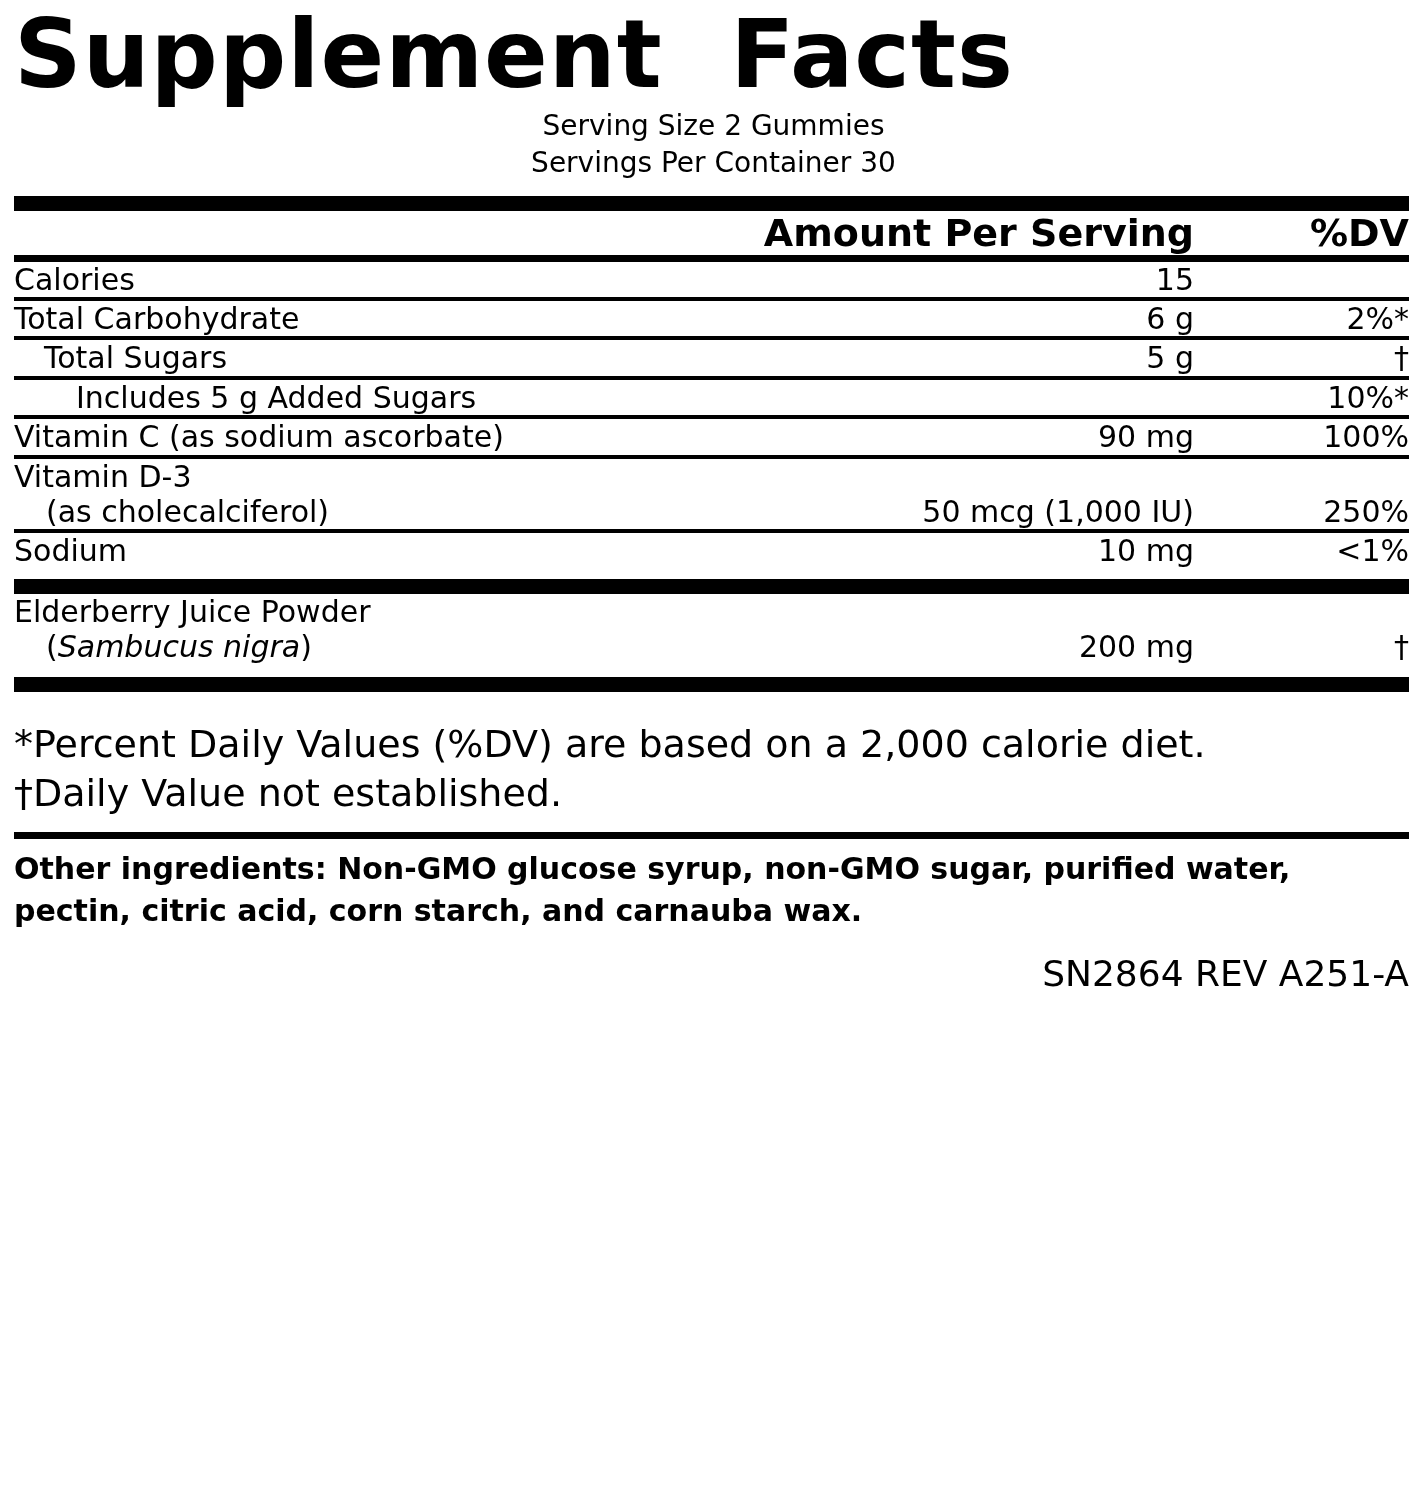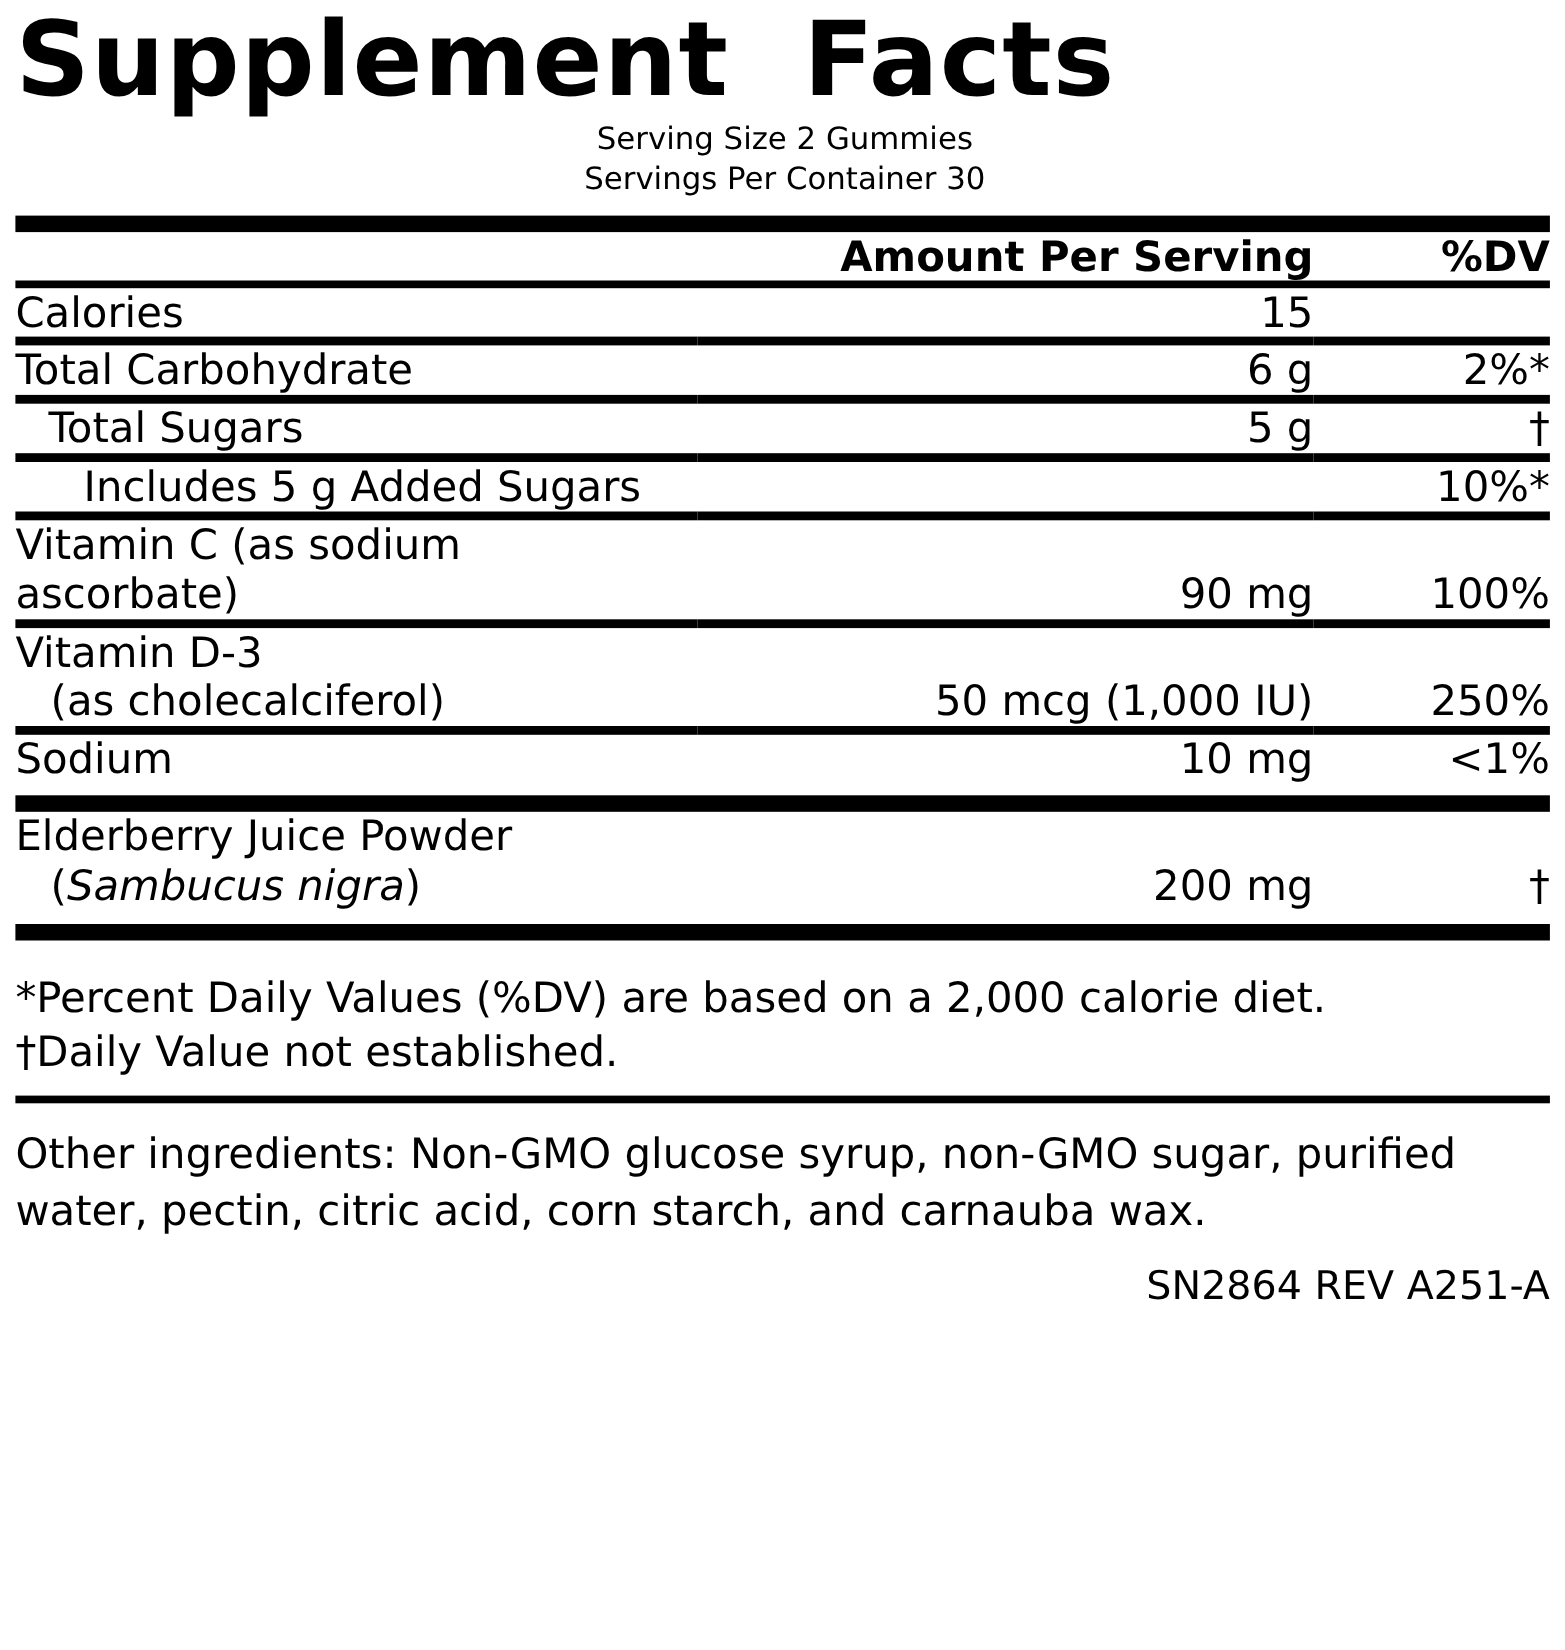--- a/index.html
+++ b/index.html
@@ -67,50 +67,51 @@
 
   .hdr td {
     font-weight: bold;
     padding: 8px 0 9px 0;
   }
   .hdr .col-amount { text-align: right; }
   .hdr .col-dv { text-align: right; }
 
   .row td {
     padding: 7px 0 7px 0;
-    font-size: 38px;
+    font-size: 30px;
     line-height: 1.18;
     margin-left: 36px;
   }
   .row.indent1 .col-name { padding-left: 30px; }
   .row.indent2 .col-name { padding-left: 62px; }
 
   .sep-thin td {
-    border-top: 8px solid #000000;
+    border-top: 4px solid #000000;
   }
 
   .subline {
     display: block;
     padding-left: 32px;
   }
   .ital { font-style: italic; }
 
   
   .footnotes {
     font-size: 38px;
     line-height: 1.30;
     padding-top: 28px;
   }
   .footnotes div { white-space: nowrap; }
 
   
   .other {
-    font-size: 38px;
+    font-size: 30px;
     line-height: 1.38;
-    padding-top: 20px;
+    padding-top: 9px;
+    font-weight: bold;
   }
 
   .code {
     font-size: 36px;
     text-align: right;
     padding-top: 22px;
   }
 </style>
 </head>
 <body>

